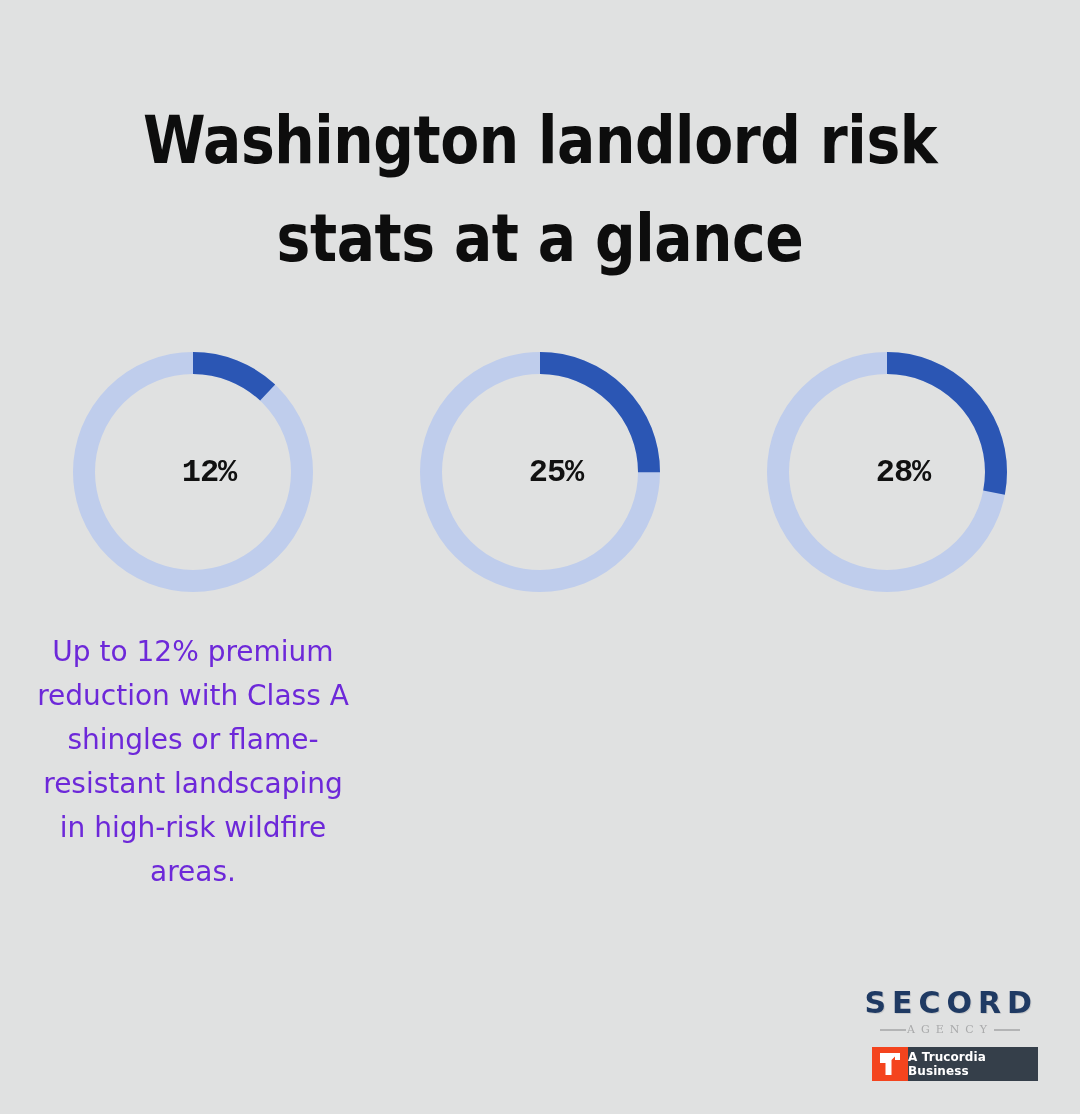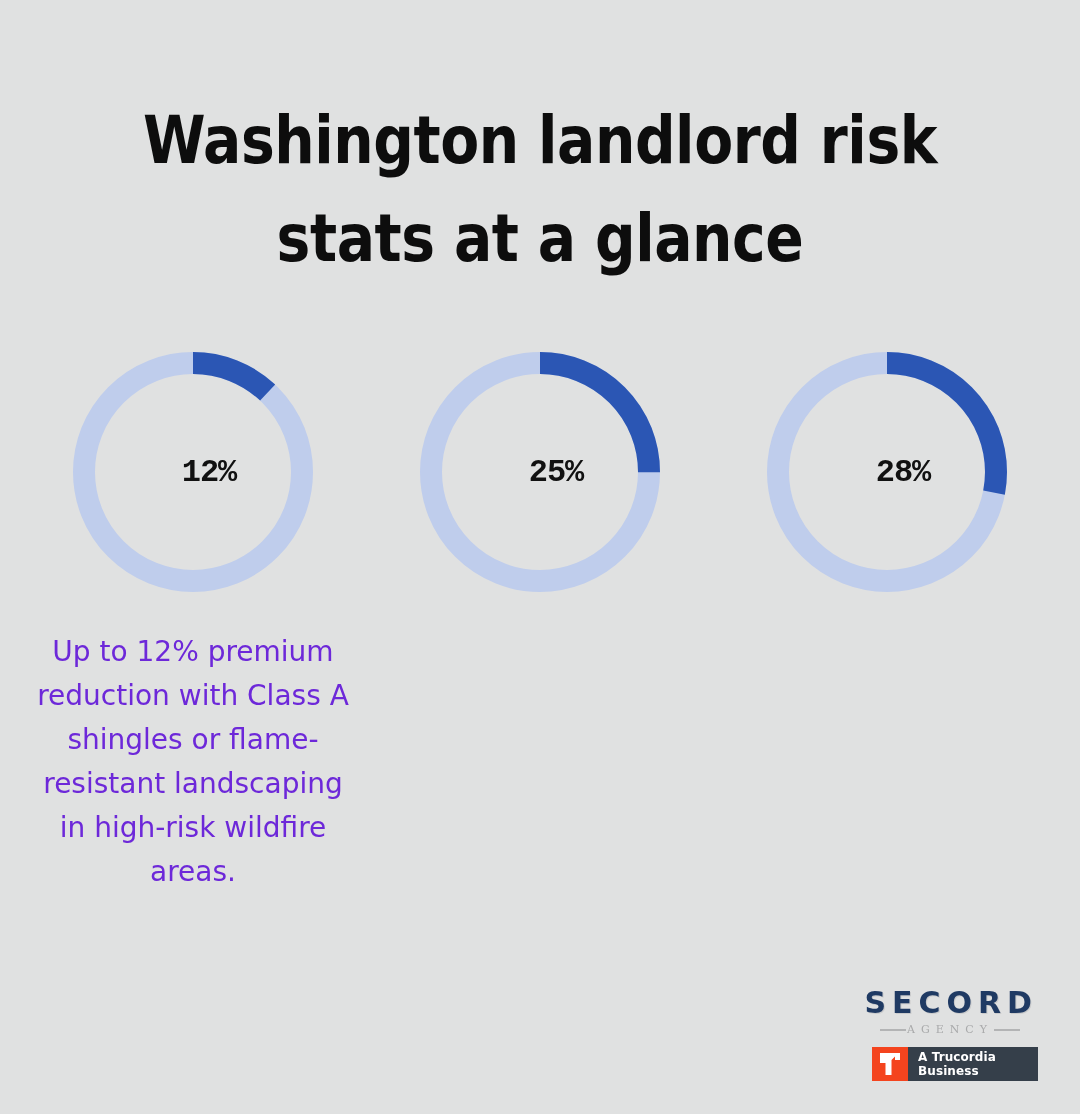--- a/index.html
+++ b/index.html
@@ -157,21 +157,20 @@
   }
   .badge-text {
     flex: 1 1 auto;
     background: #353f4a;
     color: #ffffff;
     font-family: "DejaVu Sans", sans-serif;
     font-weight: bold;
     font-size: 12px;
     display: flex;
     align-items: center;
-    padding-left: 10px;
     letter-spacing: 0.1px;
   }
 </style>
 </head>
 <body>
 
 <div class="infographic">
 
   <div class="title-block">
     <span class="title-line">Washington landlord risk</span>

